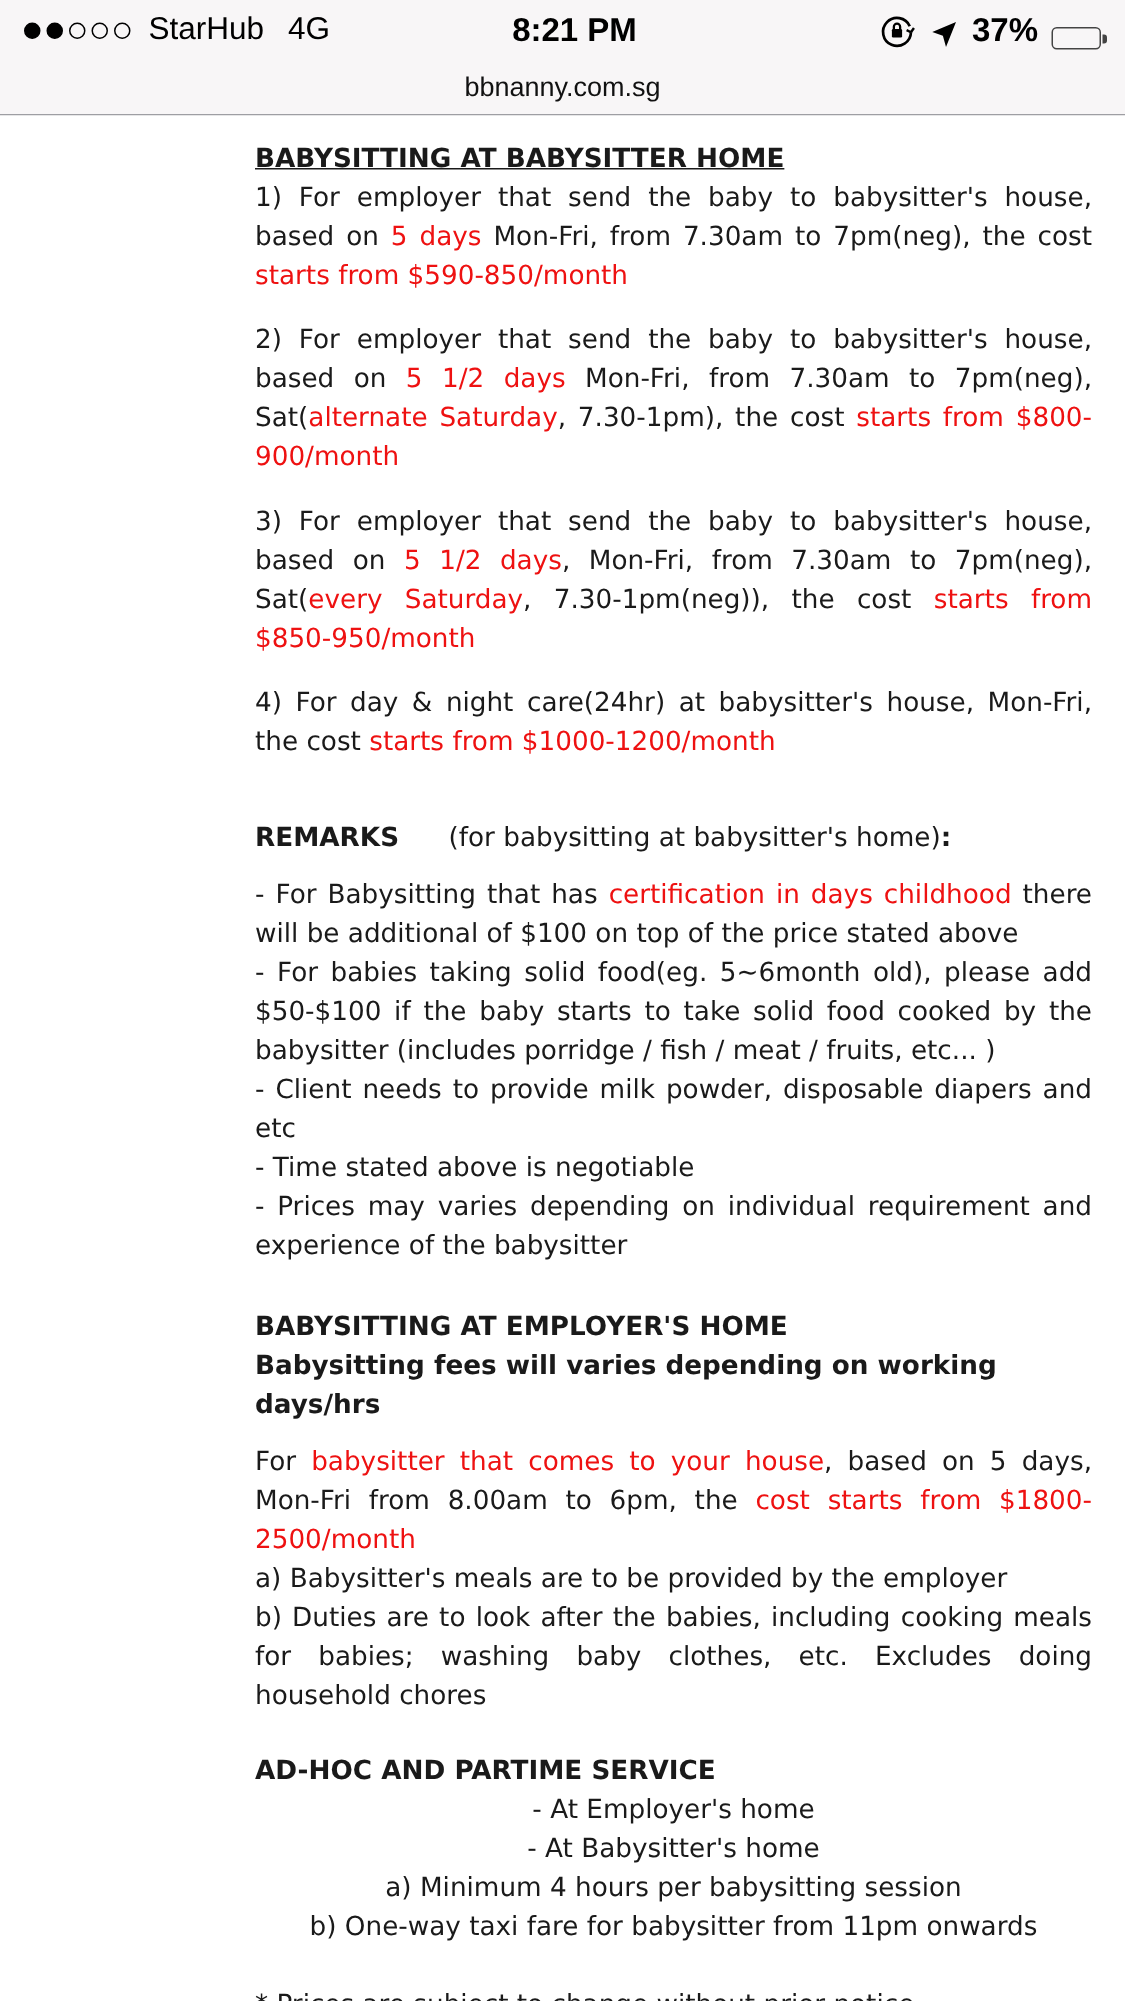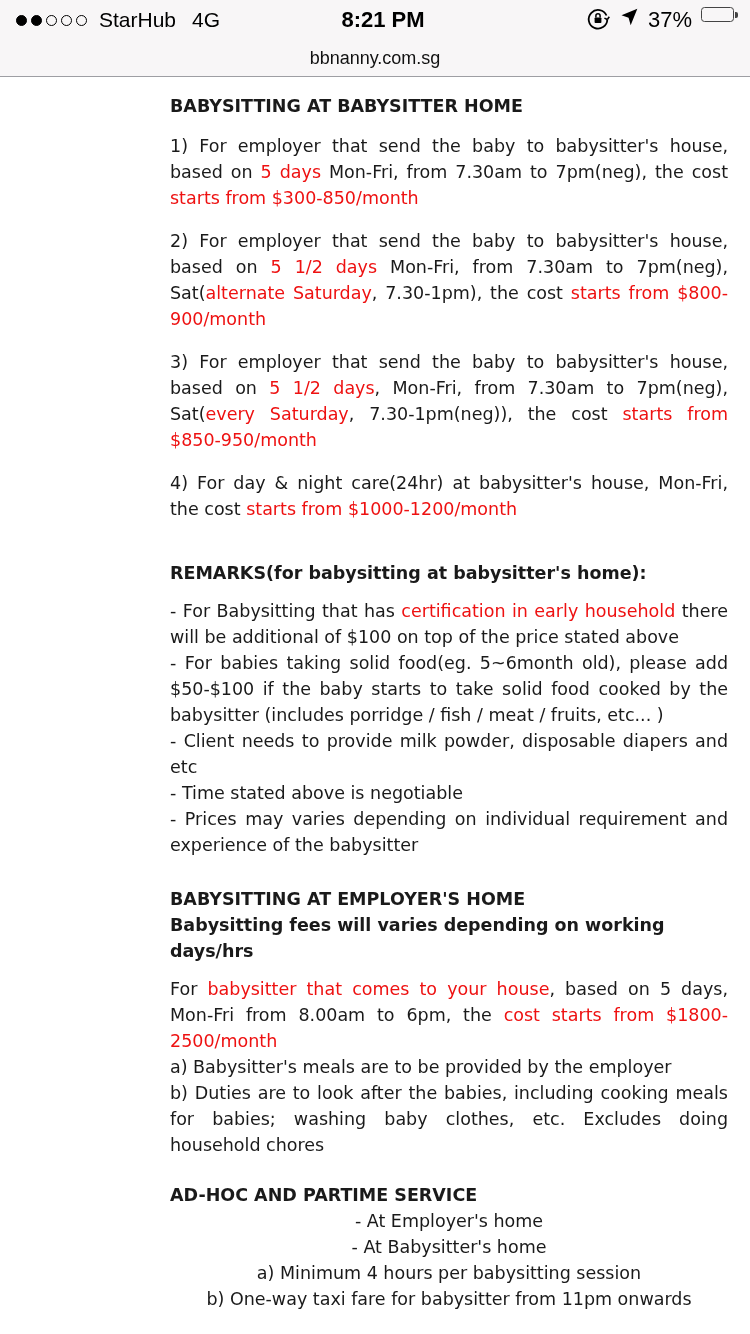--- a/index.html
+++ b/index.html
@@ -21,21 +21,21 @@
     padding:0 16px;font-family:"Liberation Sans",sans-serif;
     font-size:21px;color:#000;
   }
   .sb-left{display:flex;align-items:center;gap:6px;}
   .dots{display:flex;align-items:center;gap:4px;margin-right:6px;}
   .dot{width:11px;height:11px;border-radius:50%;border:1.5px solid #000;display:inline-block;}
   .dot.filled{background:#000;}
   .sb-network{margin-left:10px;}
   .sb-center{position:absolute;left:16px;right:0;top:0;height:40px;display:flex;align-items:center;justify-content:center;pointer-events:none;}
   .sb-time{font-weight:bold;font-size:22px;}
-  .sb-right{display:flex;align-items:flex-start;gap:9px;}
+  .sb-right{display:flex;align-items:flex-end;gap:9px;font-weight:bold;}
   .sb-right svg{display:block;}
   .battery-pct{font-size:22px;}
   .battery{width:33px;height:15px;border:1.5px solid #444;border-radius:3.5px;position:relative;padding:1.5px;}
   .battery .level{height:100%;width:37%;background:#000;border-radius:1px;}
   .battery .nub{position:absolute;right:-5px;top:4px;width:3px;height:6px;background:#444;border-radius:0 2px 2px 0;}
 
   
   .url-bar{
     height:37px;background:var(--bar-bg);
     border-bottom:1.5px solid var(--bar-border);
@@ -43,25 +43,25 @@
     font-family:"Liberation Sans",sans-serif;font-size:18px;color:#111;
   }
 
   
   .page{height:1257px;overflow:hidden;background:#fff;position:relative;}
   .page-inner{
     padding:16px 22px 0 170px;
     font-size:17.5px;line-height:26px;text-align:justify;
   }
   h3{font-size:17.5px;line-height:26px;font-weight:bold;text-align:left;}
-  .h-gap{margin-bottom:14px;}
+  .h-gap{text-decoration:underline;}
   .para{margin-bottom:17px;}
   .seg-red{color:var(--red);}
   .remarks-heading{margin:38px 0 12px;}
-  .remarks-heading .normal{font-weight:bold;}
+  .remarks-heading .normal{font-weight:normal;margin-left:33px;}
   .sec2-head{margin-top:28px;}
   .sec2-body{margin-top:12px;}
   .adhoc-head{margin-top:24px;}
   .note{margin-top:26px;text-align:left;}
 </style>
 </head>
 <body>
 
 <header class="status-bar" style="position:relative;">
   <div class="sb-left">
@@ -101,31 +101,31 @@
 
 <div class="url-bar">
   <span>bbnanny.com.sg</span>
 </div>
 
 <main class="page">
   <div class="page-inner">
 
     <h3 class="h-gap">BABYSITTING AT BABYSITTER HOME</h3>
 
-    <div class="para"><span>1) For employer that send the baby to babysitter's house, based on </span><span class="seg-red">5 days</span><span> Mon-Fri, from 7.30am to 7pm(neg), the cost </span><span class="seg-red">starts from $300-850/month</span></div>
+    <div class="para"><span>1) For employer that send the baby to babysitter's house, based on </span><span class="seg-red">5 days</span><span> Mon-Fri, from 7.30am to 7pm(neg), the cost </span><span class="seg-red">starts from $590-850/month</span></div>
     <div class="para"><span>2) For employer that send the baby to babysitter's house, based on </span><span class="seg-red">5 1/2 days</span><span> Mon-Fri, from 7.30am to 7pm(neg), Sat(</span><span class="seg-red">alternate Saturday</span><span>, 7.30-1pm), the cost </span><span class="seg-red">starts from $800-900/month</span></div>
     <div class="para"><span>3) For employer that send the baby to babysitter's house, based on </span><span class="seg-red">5 1/2 days</span><span>, Mon-Fri, from 7.30am to 7pm(neg), Sat(</span><span class="seg-red">every Saturday</span><span>, 7.30-1pm(neg)), the cost </span><span class="seg-red">starts from $850-950/month</span></div>
     <div class="para"><span>4) For day &amp; night care(24hr) at babysitter's house, Mon-Fri, the cost </span><span class="seg-red">starts from $1000-1200/month</span></div>
 
     <h3 class="remarks-heading">
       <span>REMARKS</span><span class="normal">(for babysitting at babysitter's home)</span><span>:</span>
     </h3>
 
     <div>
-      <div><span>- For Babysitting that has </span><span class="seg-red">certification in early household</span><span> there will be additional of $100 on top of the price stated above</span></div>
+      <div><span>- For Babysitting that has </span><span class="seg-red">certification in days childhood</span><span> there will be additional of $100 on top of the price stated above</span></div>
       <div><span>- For babies taking solid food(eg. 5~6month old), please add $50-$100 if the baby starts to take solid food cooked by the babysitter (includes porridge / fish / meat / fruits, etc... )</span></div>
       <div><span>- Client needs to provide milk powder, disposable diapers and etc</span></div>
       <div><span>- Time stated above is negotiable</span></div>
       <div><span>- Prices may varies depending on individual requirement and experience of the babysitter</span></div>
     </div>
 
     <h3 class="sec2-head">
       <div>BABYSITTING AT EMPLOYER'S HOME</div>
       <div>Babysitting fees will varies depending on working days/hrs</div>
     </h3>

